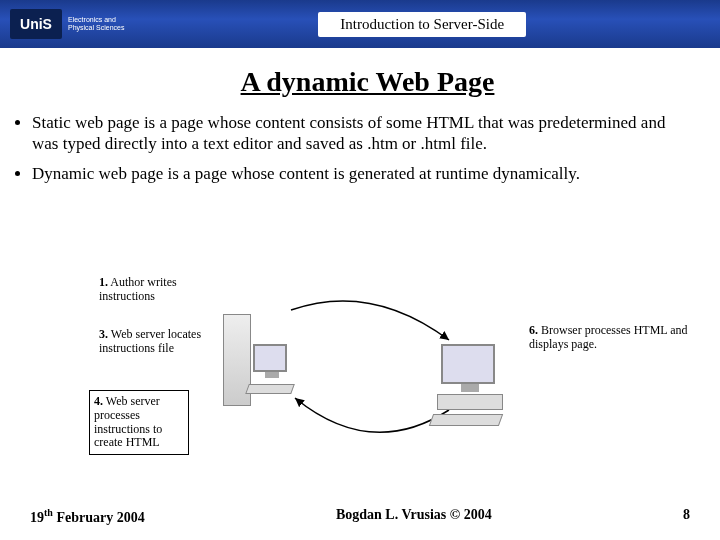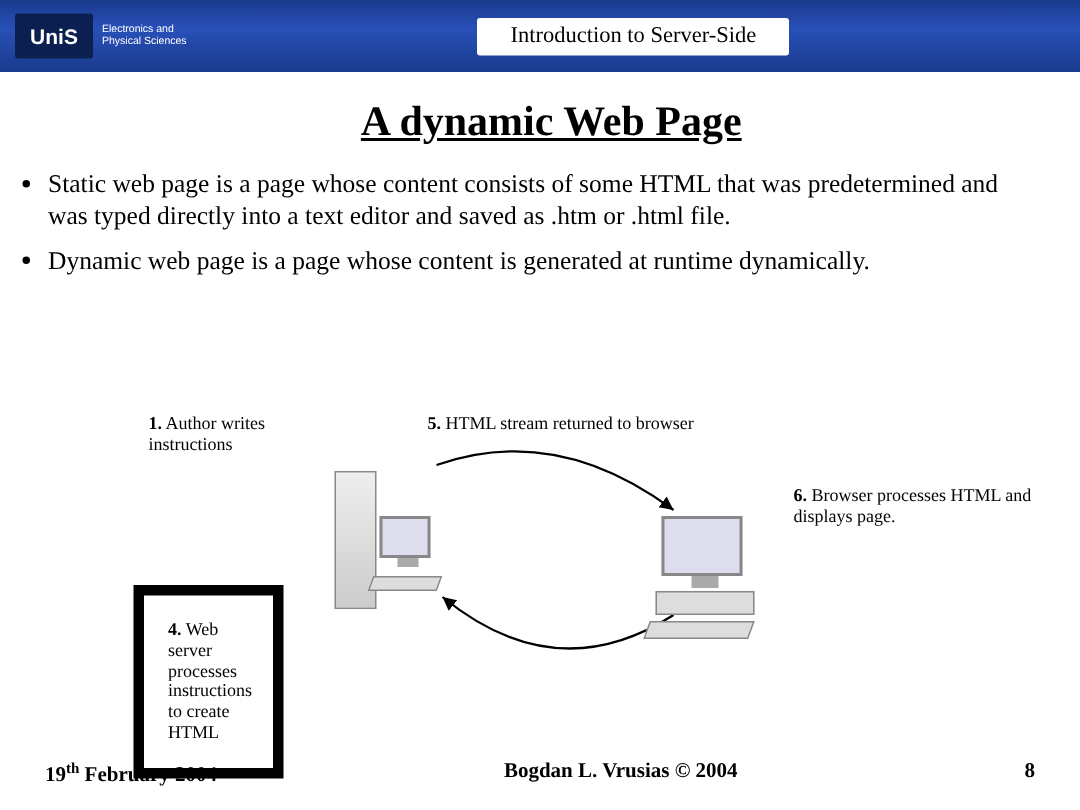--- a/index.html
+++ b/index.html
@@ -18,21 +18,21 @@
   .slide-title { text-align: center; font-size: 28px; font-weight: bold; margin: 18px 0 14px; text-decoration: underline; padding-left: 15px; }
 
   .bullets { margin: 0 36px 0 32px; font-size: 17px; }
   .bullets li { margin-bottom: 8px; line-height: 1.25; list-style: disc; }
 
   .diagram { position: absolute; top: 270px; left: 0; width: 596px; height: 210px; font-size: 12px; margin-left: 31px; }
   .cap { position: absolute; line-height: 1.15; }
   .cap b { font-weight: bold; }
   #c1 { left: 68px; top: 6px; width: 110px; }
   #c3 { left: 68px; top: 58px; width: 110px; }
-  #c4 { left: 58px; top: 120px; width: 100px; border: 7px solid #000000; padding: 16px; }
+  #c4 { left: 58px; top: 120px; width: 100px; border: 1px solid #000000; padding: 4px; }
   #c5 { left: 254px; top: 6px; width: 230px; }
   #c6 { left: 498px; top: 54px; width: 170px; }
   #c2 { left: 262px; top: 178px; width: 200px; }
 
   .server { position: absolute; left: 192px; top: 44px; }
   .server .tower { width: 28px; height: 92px; background: linear-gradient(#eee,#ccc); border: 1px solid #888; }
   .server .mon { position: absolute; left: 30px; top: 30px; width: 34px; height: 28px; background: #dde; border: 2px solid #888; }
   .server .mon:after { content:""; position:absolute; left:10px; bottom:-8px; width:14px; height:6px; background:#aaa; }
   .server .kb { position:absolute; left:24px; top:70px; width:46px; height:10px; background:#ddd; border:1px solid #888; transform:skewX(-20deg); }
 
@@ -86,22 +86,22 @@
       <div class="mon"></div>
       <div class="kb"></div>
   </div>
   <div class="client">
     <div class="mon"></div>
       <div class="box"></div>
       <div class="kb"></div>
   </div>
 
   <div class="cap" id="c1"><b>1.</b><span> Author writes instructions</span></div>
+  <div class="cap" id="c3"><b>3.</b><span> Web server locates instructions file</span></div>
   <div class="cap" id="c4"><b>4.</b><span> Web server processes instructions to create HTML</span></div>
-  <div class="cap" id="c5"><b>5.</b><span> HTML stream returned to browser</span></div>
   <div class="cap" id="c6"><b>6.</b><span> Browser processes HTML and displays page.</span></div>
 </div>
 
 <div class="footer">
   <div>
     <span>19</span><span class="sup">th</span><span> February 2004</span>
   </div>
   <div>Bogdan L. Vrusias © 2004</div>
   <div>8</div>
 </div>

